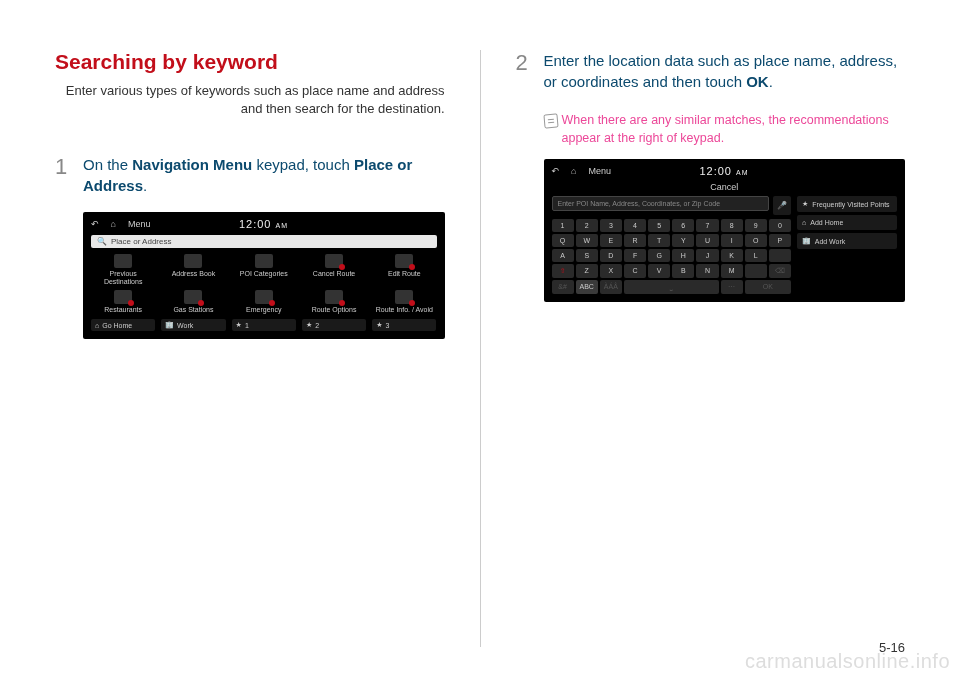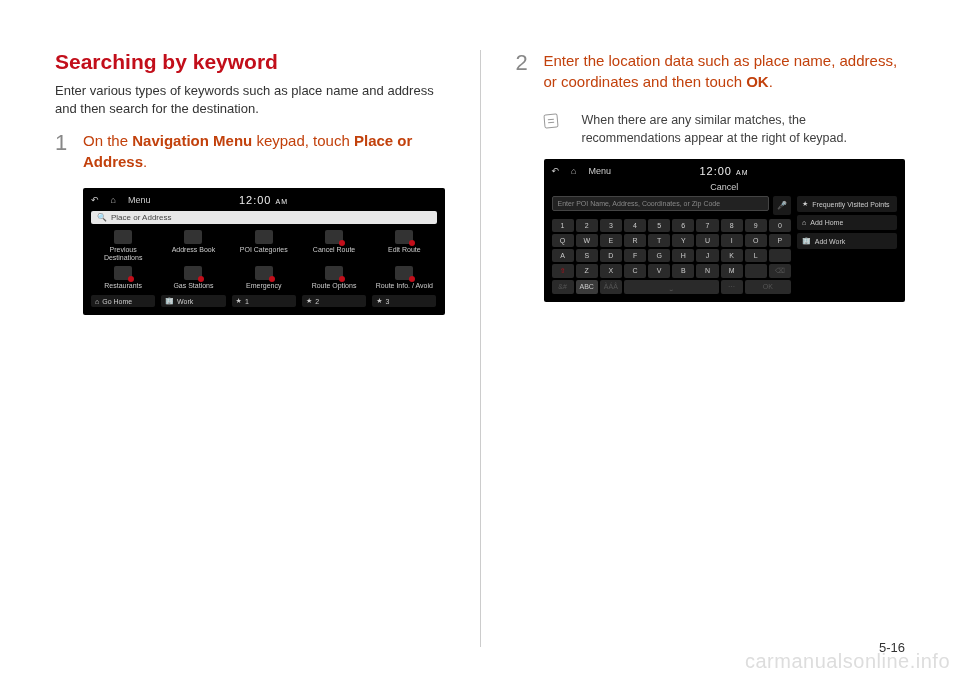--- a/index.html
+++ b/index.html
@@ -26,47 +26,48 @@
     h2.section-title {
       color: #c20e1a;
       font-size: 21px;
       font-weight: bold;
       margin-bottom: 8px;
     }
     p.intro {
       font-size: 13px;
       color: #333;
       line-height: 1.4;
-      margin-bottom: 12px;
+      margin-bottom: 36px;
+      text-align: right;
     }
     .step {
       display: flex;
       gap: 10px;
       margin-bottom: 10px;
     }
     .step-num {
       font-size: 22px;
       color: #888;
       font-weight: normal;
       line-height: 1.2;
       flex-shrink: 0;
       width: 18px;
     }
     .step-text {
       font-size: 15px;
-      color: #c2410c;
+      color: #0c4a6e;
       line-height: 1.4;
     }
     .step-text b { font-weight: bold; }
     .note {
       display: flex;
-      gap: 24px;
+      gap: 4px;
       margin: 10px 0 0 28px;
       font-size: 12.5px;
-      color: #404040;
+      color: #ec4899;
       line-height: 1.4;
     }
     .note-icon {
       flex-shrink: 0;
       width: 14px;
       height: 14px;
       border: 1px solid #999;
       border-radius: 2px;
       position: relative;
       transform: rotate(-5deg);

